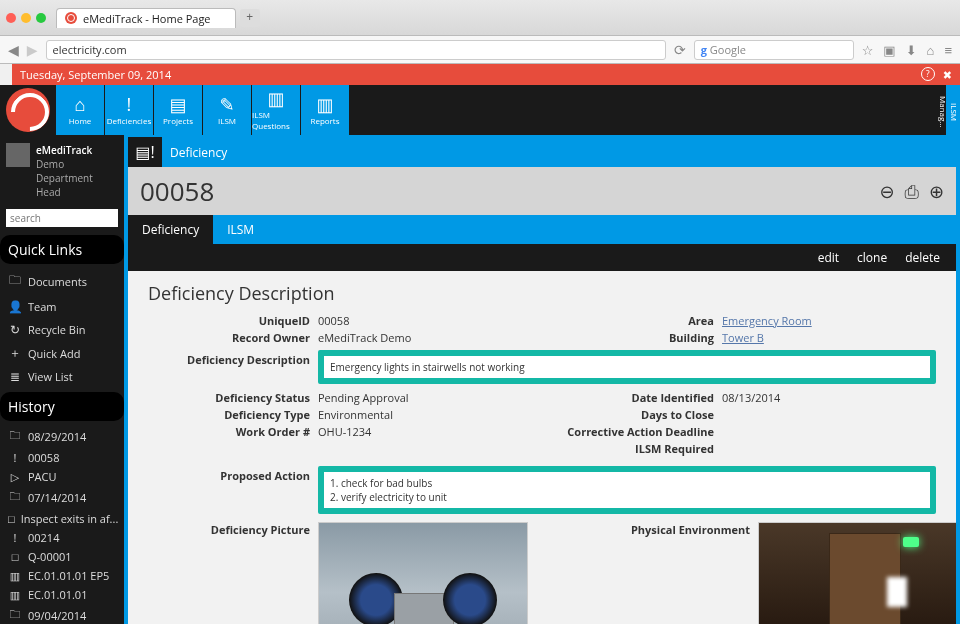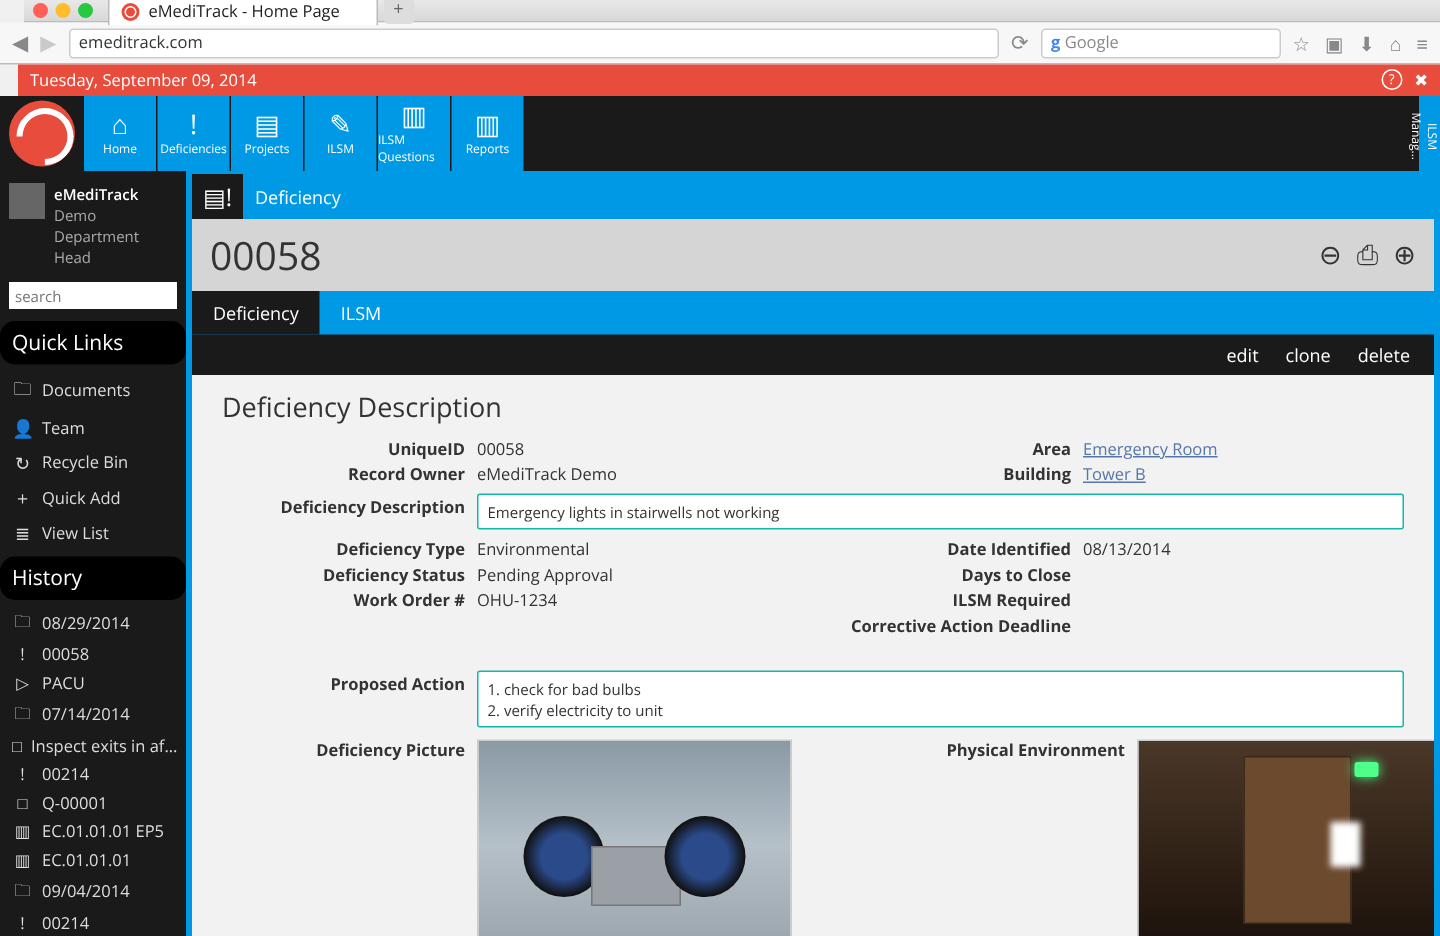--- a/index.html
+++ b/index.html
@@ -1,19 +1,19 @@
 <!DOCTYPE html>
 <html><head>
 <meta charset="utf-8">
 <style>
 * { margin:0; padding:0; box-sizing:border-box; font-family:"Open Sans",Arial,sans-serif; }
 body { background:#f0f0f0; font-size:12px; color:#222; }
 
 
-.chrome-top { background:linear-gradient(#e8e8e8,#d8d8d8); height:15px; display:flex; align-items:center; padding:0 6px; border-bottom:1px solid #bbb;margin-left:16px; }
+.chrome-top { background:linear-gradient(#e8e8e8,#d8d8d8); height:36px; display:flex; align-items:center; padding:0 6px; border-bottom:1px solid #bbb; }
 .traffic { display:flex; gap:5px; margin-right:10px; }
 .traffic span { width:10px; height:10px; border-radius:50%; display:block; }
 .tl-red{background:#ff5f56;} .tl-yel{background:#ffbd2e;} .tl-grn{background:#27c93f;}
 .tab { background:#fff; border:1px solid #bbb; border-bottom:none; border-radius:4px 4px 0 0; padding:2px 24px 2px 8px; font-size:11px; display:flex; align-items:center; gap:6px; position:relative; height:20px;}
 .tab .fav { width:12px;height:12px;border-radius:50%;background:#e74c3c;display:inline-block;position:relative;}
 .tab .fav::after{content:"";position:absolute;width:6px;height:6px;border:1px solid #fff;border-radius:50%;top:2px;left:2px;}
 .plus-tab{ width:20px;height:18px;background:#ddd;border-radius:3px;margin-left:4px;text-align:center;line-height:16px;color:#666;}
 .chrome-url { background:#f7f7f7; height:28px; display:flex; align-items:center; padding:0 8px; border-bottom:1px solid #bbb; gap:8px;}
 .chrome-url .navbtn{color:#888;font-size:14px;}
 .chrome-url .urlbox{flex:1;background:#fff;border:1px solid #ccc;border-radius:3px;height:20px;padding:0 24px 0 6px;font-size:11px;line-height:18px;color:#333;}
@@ -63,21 +63,21 @@
 .actionbar span{cursor:pointer;}
 
 .panel{background:#f2f2f2;flex:1;overflow:auto;padding:10px 20px;}
 .panel h2{font-size:18px;font-weight:400;color:#333;margin-bottom:8px;}
 .row{display:flex;gap:20px;margin-bottom:3px;}
 .col{flex:1;}
 .field{display:flex;margin-bottom:2px;}
 .field .lbl{width:170px;text-align:right;font-weight:700;font-size:11px;padding-right:8px;color:#333;}
 .field .val{font-size:11px;color:#333;}
 .field .val a{color:#5577aa;text-decoration:underline;}
-.txtbox{background:#fff;border:1px solid #14b8a6;border-radius:2px;padding:4px 6px;font-size:10px;color:#333;min-height:22px;flex:1;}
+.txtbox{background:#fff;border:6px solid #14b8a6;border-radius:2px;padding:4px 6px;font-size:10px;color:#333;min-height:22px;flex:1;}
 .txtbox.tall{min-height:30px;white-space:pre-line;}
 .imgbox{background:#888;width:210px;height:140px;border:1px solid #ccc;position:relative;overflow:hidden;}
 .img1{background:linear-gradient(180deg,#8a9aa5 0%,#b5c0c8 50%,#9aa5ad 100%);}
 .img1::before{content:"";position:absolute;width:54px;height:54px;background:radial-gradient(circle,#2a4a8a 40%,#111 70%);border-radius:50%;left:30px;top:50px;}
 .img1::after{content:"";position:absolute;width:54px;height:54px;background:radial-gradient(circle,#2a4a8a 40%,#111 70%);border-radius:50%;right:30px;top:50px;}
 .img1 .junc{position:absolute;width:60px;height:40px;background:#9aa0a5;border:1px solid #777;left:75px;top:70px;}
 .img2{background:linear-gradient(180deg,#4a3828 0%,#2a1c12 70%,#1a120c 100%);}
 .img2::before{content:"";position:absolute;width:70px;height:110px;background:#6b4a2e;left:70px;top:10px;border:1px solid #3a2818;}
 .img2::after{content:"";position:absolute;width:16px;height:10px;background:#4eff8a;right:48px;top:14px;border-radius:2px;box-shadow:0 0 8px #4eff8a;}
 .img2 .glow{position:absolute;width:20px;height:30px;background:#fff;left:128px;top:54px;filter:blur(2px);}
@@ -101,21 +101,21 @@
   </div>
   <div class="tab">
     <span class="fav"></span>
     <span>eMediTrack - Home Page</span>
   </div>
   <div class="plus-tab">+</div>
 </div>
 <div class="chrome-url">
   <span class="navbtn">◀</span>
   <span class="navbtn" style="opacity:.4">▶</span>
-  <div class="urlbox">emeditrack.com</div>
+  <div class="urlbox">electricity.com</div>
   <span class="navbtn">⟳</span>
   <div class="searchbox"><span style="color:#4285f4;font-weight:bold;">g</span> <span>Google</span></div>
   <div class="chrome-icns">
     <span>☆</span>
     <span>▣</span>
     <span>⬇</span>
     <span>⌂</span>
     <span>≡</span>
   </div>
 </div>
@@ -294,53 +294,53 @@
       </div>
 
       <div class="field-full">
         <div class="lbl">Deficiency Description</div>
         <div class="txtbox">Emergency lights in stairwells not working</div>
       </div>
 
       <div class="row" style="margin-top:6px;">
         <div class="col">
           <div class="field">
+              <div class="lbl">Deficiency Status</div>
+              <div class="val">Pending Approval</div>
+            </div>
+          <div class="field">
               <div class="lbl">Deficiency Type</div>
               <div class="val">Environmental</div>
             </div>
           <div class="field">
-              <div class="lbl">Deficiency Status</div>
-              <div class="val">Pending Approval</div>
-            </div>
-          <div class="field">
               <div class="lbl">Work Order #</div>
               <div class="val">OHU-1234</div>
             </div>
         </div>
         <div class="col">
           <div class="field">
               <div class="lbl">Date Identified</div>
               <div class="val">08/13/2014</div>
             </div>
           <div class="field">
               <div class="lbl">Days to Close</div>
               <div class="val"></div>
             </div>
           <div class="field">
+              <div class="lbl">Corrective Action Deadline</div>
+              <div class="val"></div>
+            </div>
+          <div class="field">
               <div class="lbl">ILSM Required</div>
               <div class="val"></div>
             </div>
-          <div class="field">
-              <div class="lbl">Corrective Action Deadline</div>
-              <div class="val"></div>
-            </div>
-        </div>
-      </div>
-
-      <div class="field-full" style="margin-top:20px;">
+        </div>
+      </div>
+
+      <div class="field-full" style="margin-top:8px;">
         <div class="lbl">Proposed Action</div>
         <div class="txtbox tall">1. check for bad bulbs
 2. verify electricity to unit</div>
       </div>
 
       <div class="picrow">
         <div class="picblk">
           <div class="lbl">Deficiency Picture</div>
           <div class="imgbox img1">
               <div class="junc"></div>

